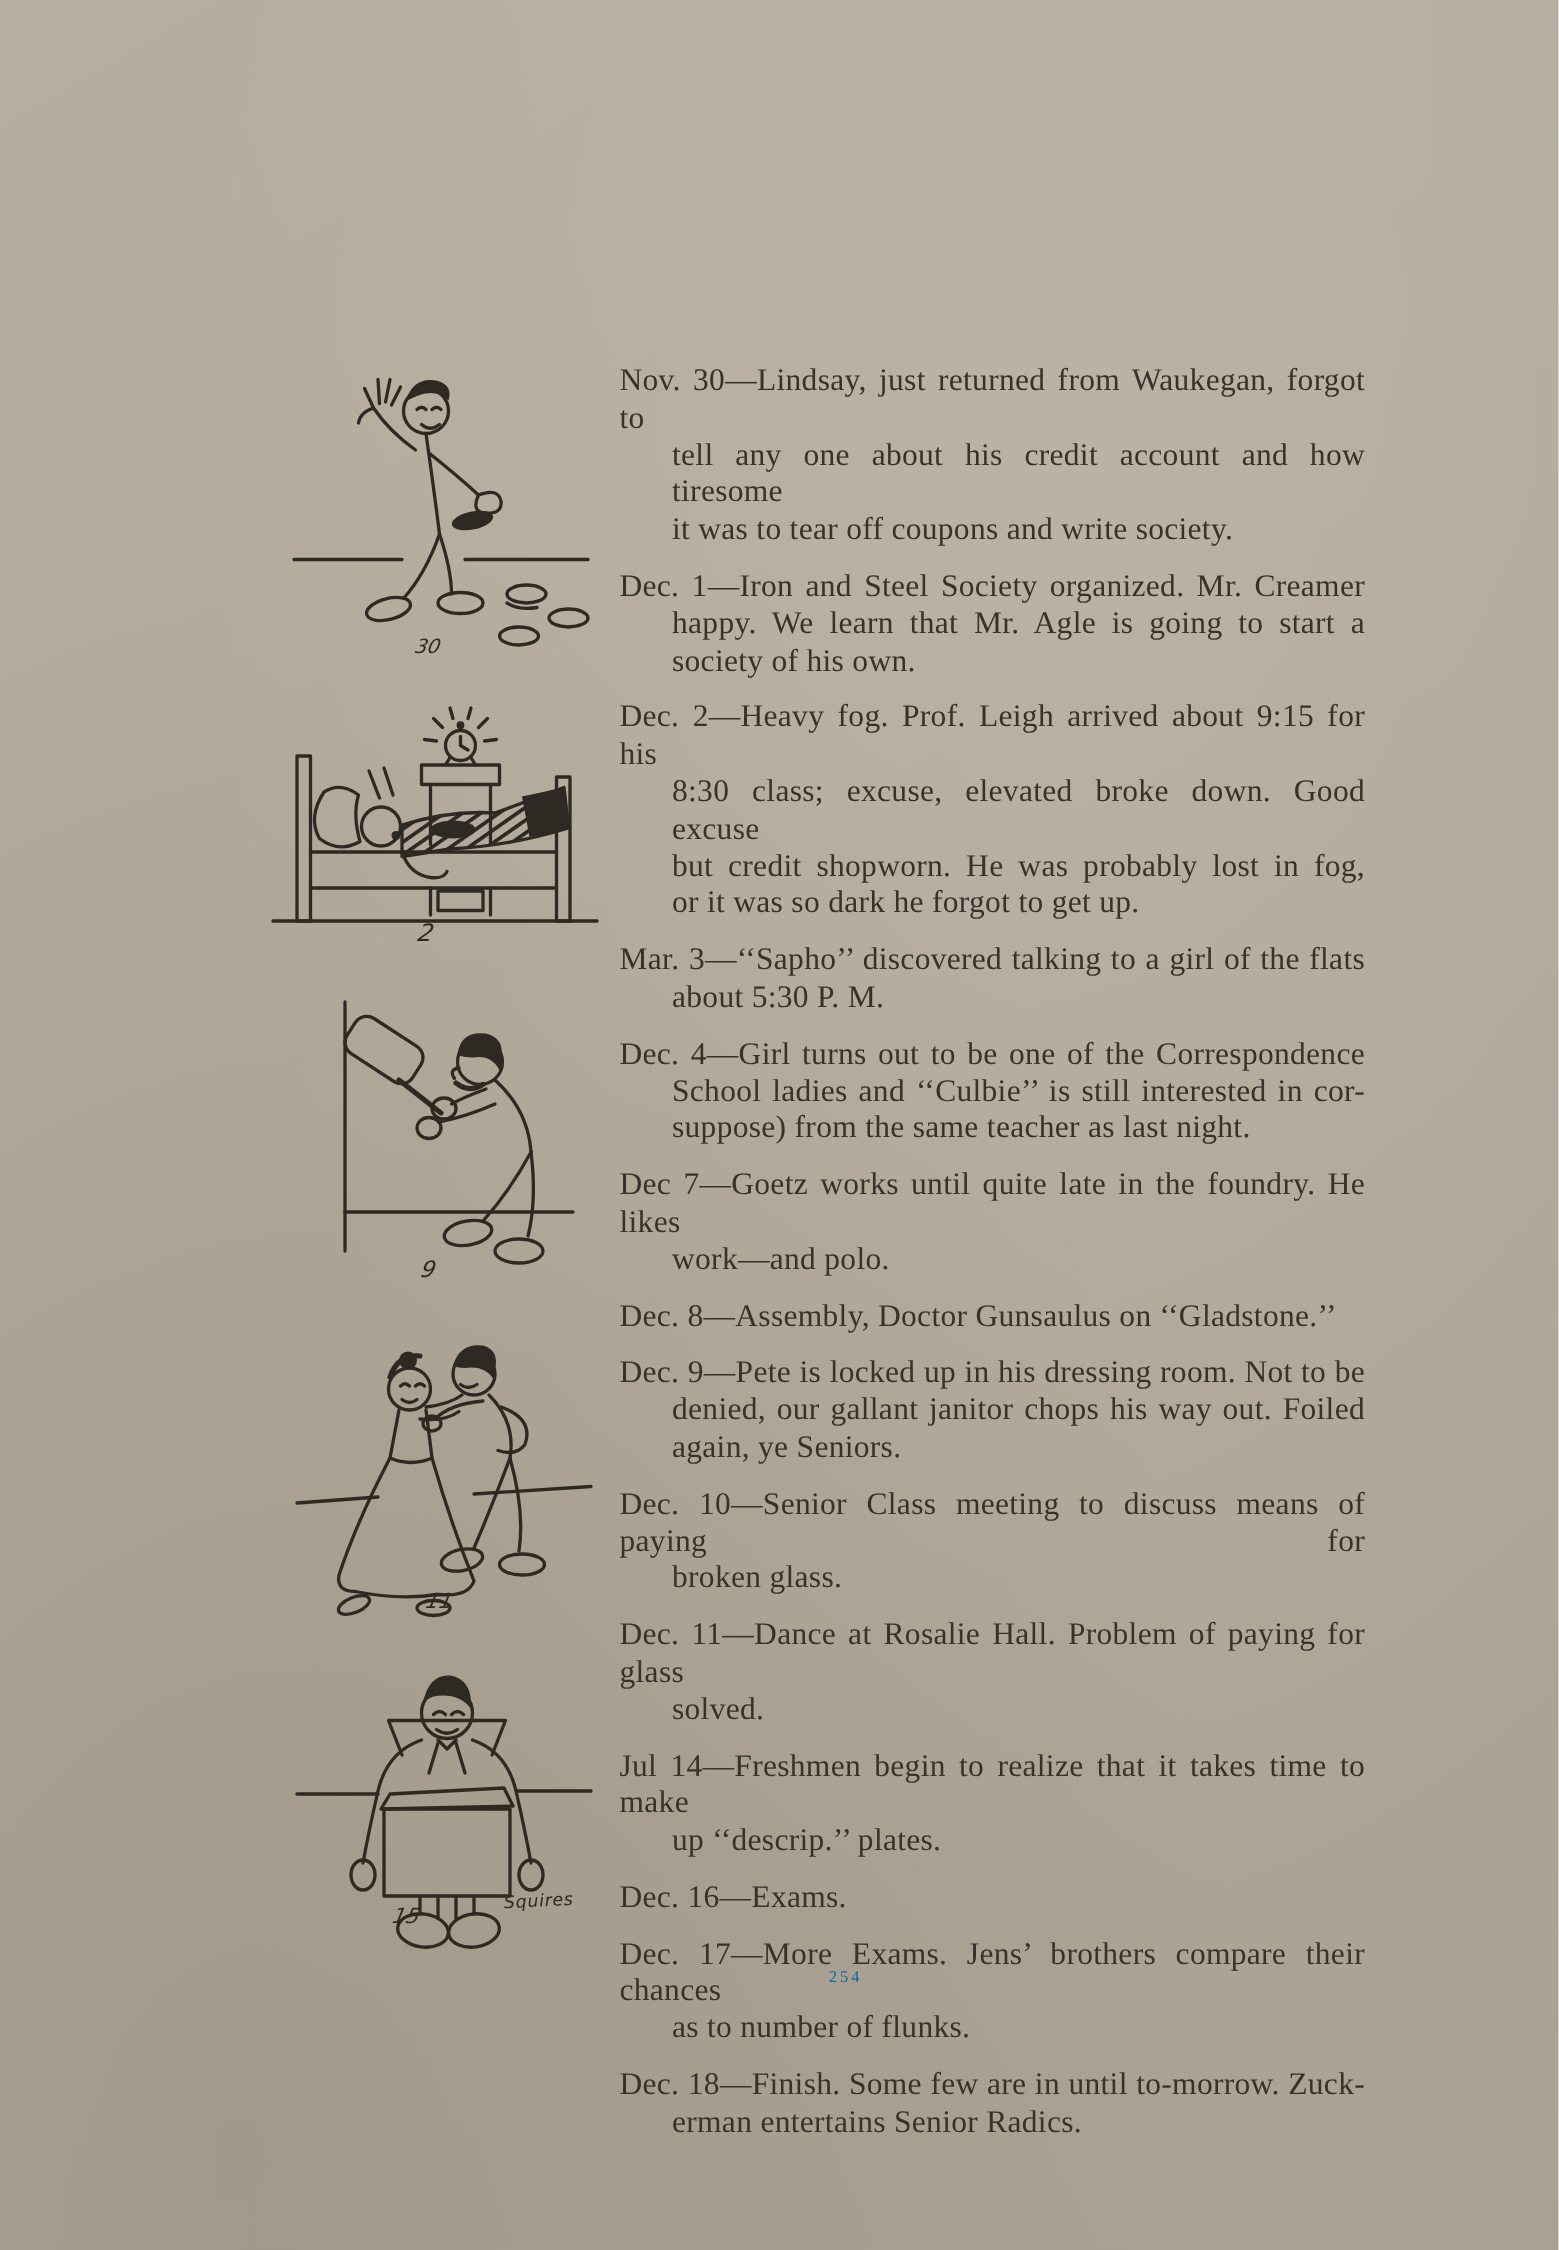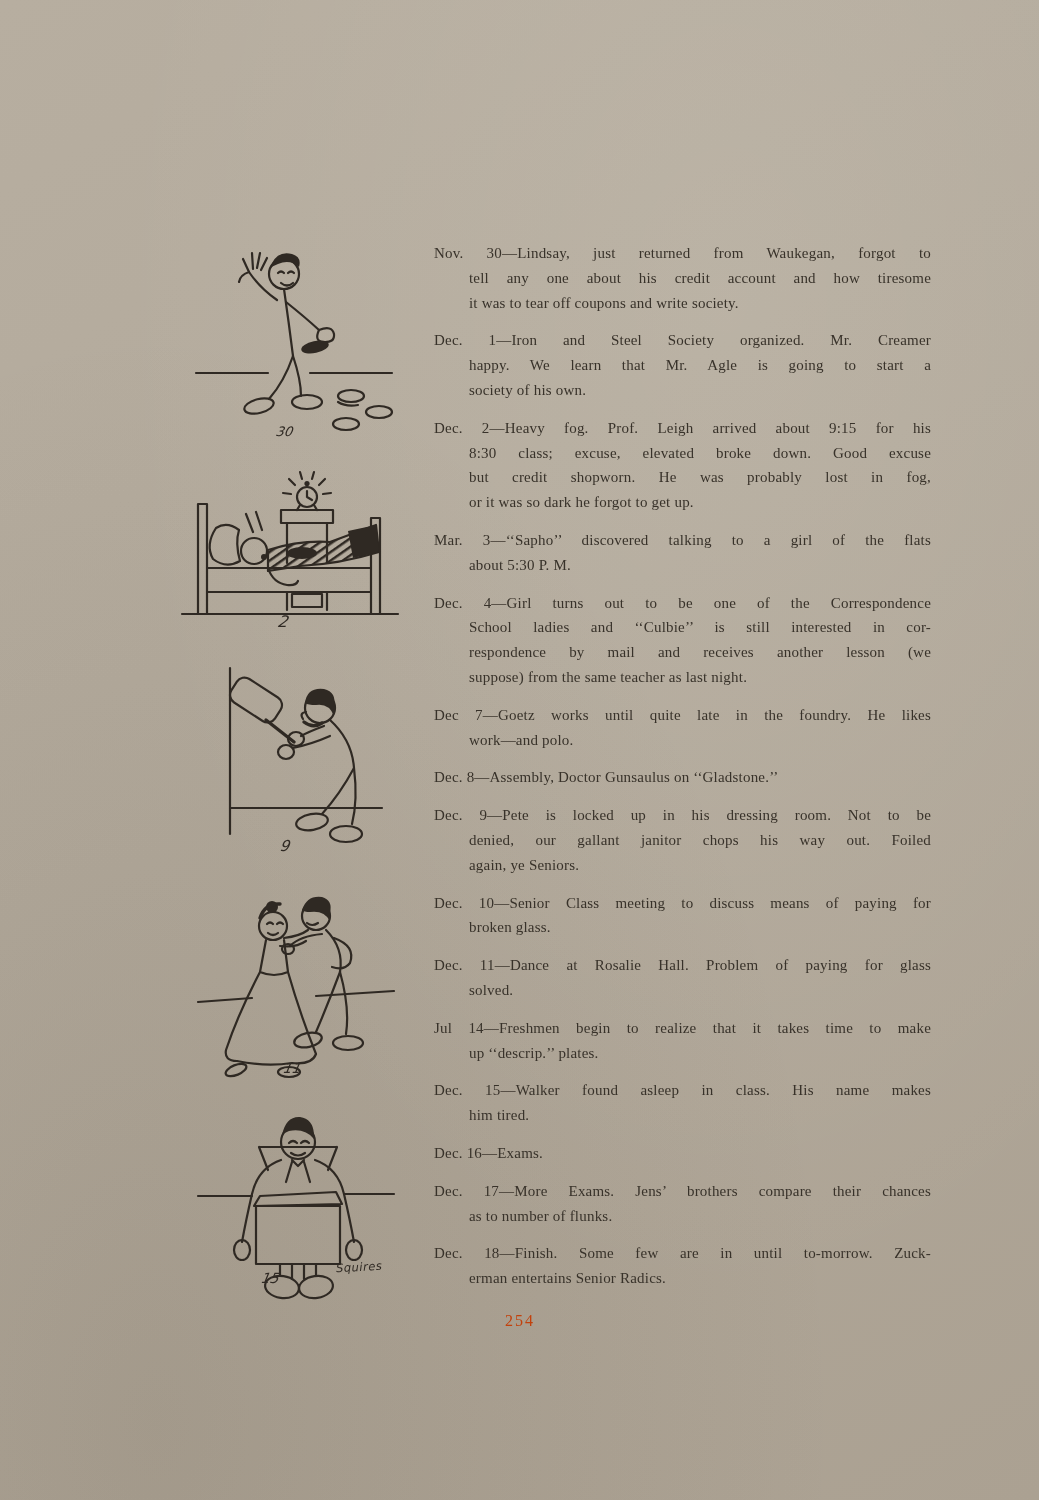--- a/index.html
+++ b/index.html
@@ -11,45 +11,45 @@
       radial-gradient(ellipse at 70% 20%, rgba(255,252,240,0.10), rgba(0,0,0,0) 60%),
       radial-gradient(ellipse at 15% 95%, rgba(60,50,35,0.10), rgba(0,0,0,0) 55%),
       linear-gradient(150deg, #b7aea0 0%, #b2a99b 45%, #aba192 100%);
     font-family: "Liberation Serif", serif;
     color: #38322a;
   }
 
   
   .entries {
     position: absolute;
-    left: 434px; top: 241px;
+    left: 413px; top: 241px;
     width: 497px;
-    font-size: 15px;
+    font-size: 21px;
     line-height: 24.8px;
     letter-spacing: 0.2px;
   }
   .entry { margin-bottom: 13px; }
   .line {
     margin-left: 35px;
     text-align: justify;
     text-align-last: justify;
     -moz-text-align-last: justify;
   }
   .line.first { margin-left: 0; }
   .line.last  { text-align-last: left; -moz-text-align-last: left; }
 
   
   .page-number {
     position: absolute;
     left: 505px; top: 1312px;
     width: 70px;
-    text-align: left;
-    font-size: 16px;
+    text-align: right;
+    font-size: 11px;
     letter-spacing: 2px;
-    color: #c2410c;
+    color: #0369a1;
   }
 
   
   .illo { position: absolute; margin: 0; padding: 0; }
   .illo svg { display: block; }
   .ink    { stroke: #2f2923; stroke-width: 2.2; fill: none; stroke-linecap: round; stroke-linejoin: round; }
   .ink-fill { fill: #2f2923; stroke: none; }
   .ink-thick { stroke: #2f2923; stroke-width: 3.4; fill: none; stroke-linecap: round; }
 
   .illo-label {
@@ -95,21 +95,20 @@
       <div class="line">but credit shopworn.  He was probably lost in fog,</div>
       <div class="line last">or it was so dark he forgot to get up.</div>
     </div>
     <div class="entry">
       <div class="line first">Mar. 3—‘‘Sapho’’ discovered talking to a girl of the flats</div>
       <div class="line last">about 5:30 P. M.</div>
     </div>
     <div class="entry">
       <div class="line first">Dec. 4—Girl turns out to be one of the Correspondence</div>
       <div class="line">School ladies and ‘‘Culbie’’ is still interested in cor-</div>
-      <div class="line">respondence by mail and receives another lesson (we</div>
       <div class="line last">suppose) from the same teacher as last night.</div>
     </div>
     <div class="entry">
       <div class="line first">Dec 7—Goetz works until quite late in the foundry.  He likes</div>
       <div class="line last">work—and polo.</div>
     </div>
     <div class="entry">
       <div class="line first last">Dec. 8—Assembly, Doctor Gunsaulus on ‘‘Gladstone.’’</div>
     </div>
     <div class="entry">
@@ -121,24 +120,20 @@
       <div class="line first">Dec. 10—Senior Class meeting to discuss means of paying for</div>
       <div class="line last">broken glass.</div>
     </div>
     <div class="entry">
       <div class="line first">Dec. 11—Dance at Rosalie Hall.  Problem of paying for glass</div>
       <div class="line last">solved.</div>
     </div>
     <div class="entry">
       <div class="line first">Jul 14—Freshmen begin to realize that it takes time to make</div>
       <div class="line last">up ‘‘descrip.’’ plates.</div>
-    </div>
-    <div class="entry">
-      <div class="line first">Dec. 15—Walker found asleep in class.  His name makes</div>
-      <div class="line last">him tired.</div>
     </div>
     <div class="entry">
       <div class="line first last">Dec. 16—Exams.</div>
     </div>
     <div class="entry">
       <div class="line first">Dec. 17—More Exams.  Jens’ brothers compare their chances</div>
       <div class="line last">as to number of flunks.</div>
     </div>
     <div class="entry">
       <div class="line first">Dec. 18—Finish.  Some few are in until to-morrow.  Zuck-</div>

